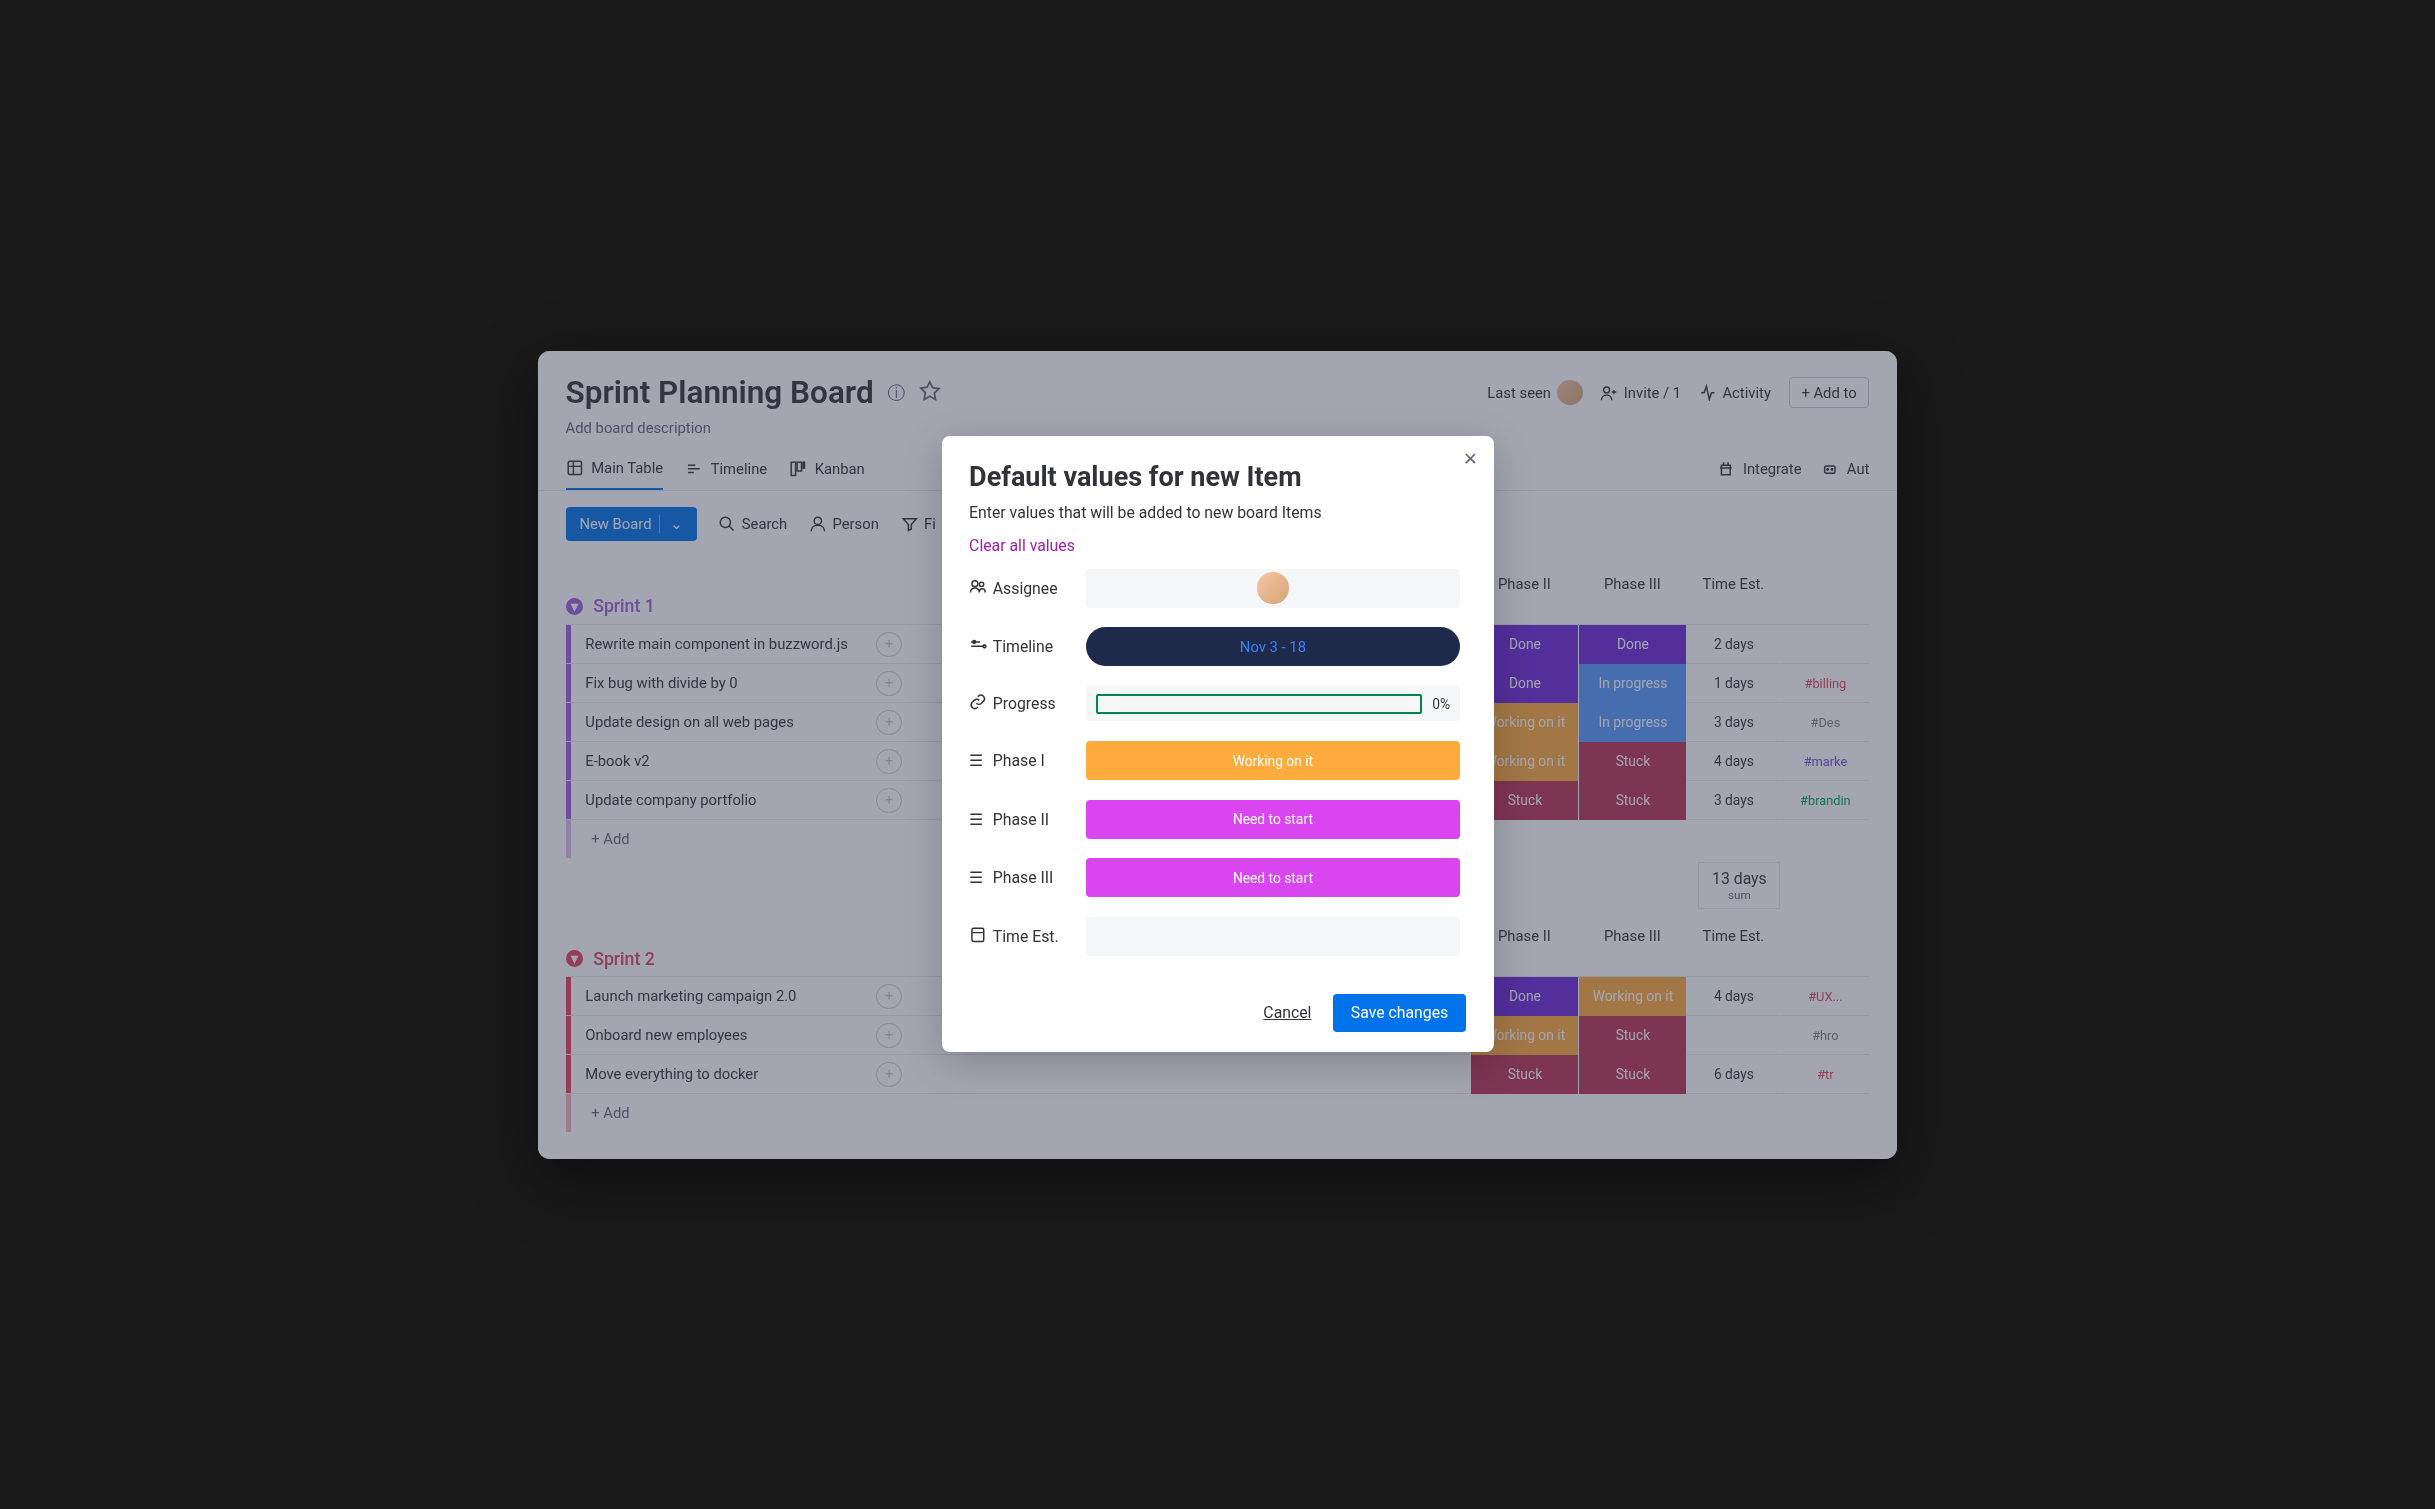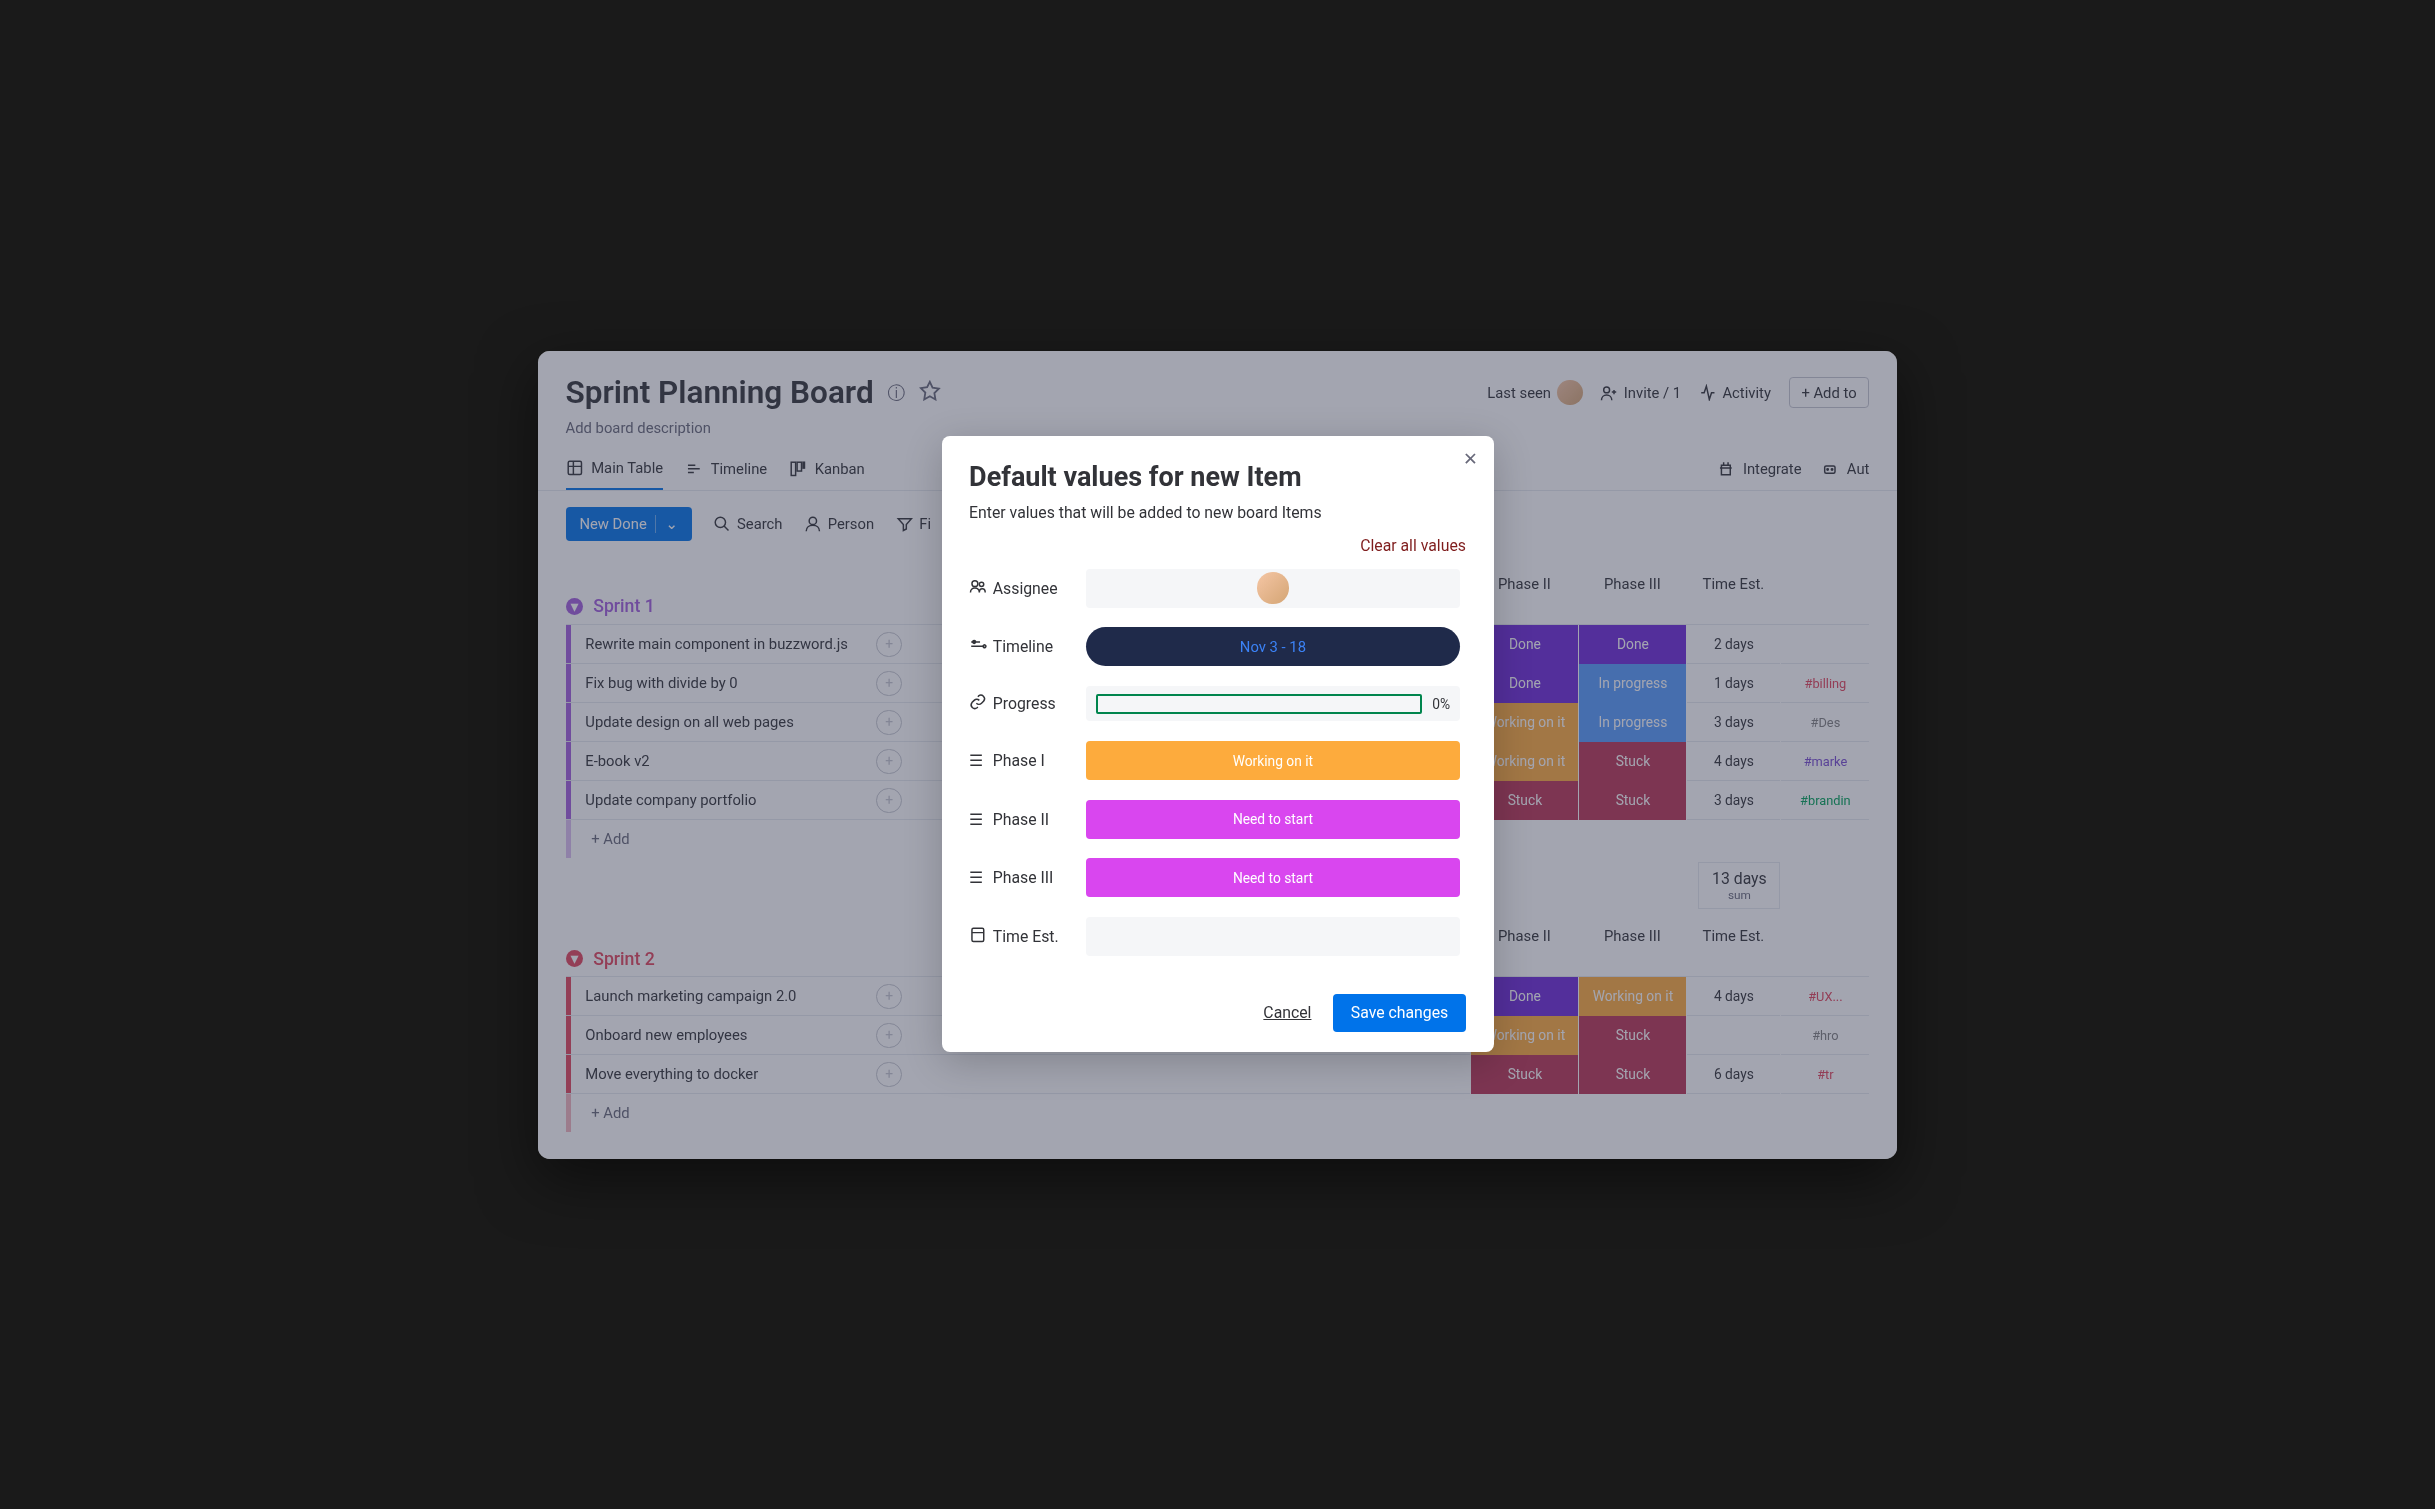--- a/index.html
+++ b/index.html
@@ -71,21 +71,21 @@
 .sum-row { display: flex; justify-content: flex-end; margin-top: 3.9px; }
 .sum-box { width: 82px; border: 1px solid #e6e9ef; text-align: center; padding: 5.9px 0; margin-right: 89px; }
 .sum-val { font-size: 15.8px; color: #323338; }
 .sum-lbl { font-size: 11.8px; color: #676879; }
 
 
 .modal { position: absolute; top: 85px; left: 50%; transform: translateX(-50%); width: 552px; background: #fff; border-radius: 7.9px; box-shadow: 0 9.9px 39px rgba(0,0,0,0.2); z-index: 20; padding: 25.6px 27.6px 19.7px; }
 .modal-close { position: absolute; top: 13.8px; right: 15.8px; color: #676879; cursor: pointer; font-size: 17.7px; }
 .modal-title { font-size: 27px; font-weight: 700; color: #323338; margin-bottom: 9.9px; }
 .modal-sub { font-size: 15.8px; color: #323338; margin-bottom: 13.8px; }
-.clear-link { text-align: right; font-size: 15.8px; color: #7f1d1d; margin-bottom: 13.8px; }
+.clear-link { text-align: left; font-size: 15.8px; color: #a21caf; margin-bottom: 13.8px; }
 .m-body { max-height: 424px; overflow-y: auto; padding-right: 5.9px; }
 .m-row { display: flex; align-items: center; margin-bottom: 19.7px; gap: 4px; }
 .m-icon { width: 19.7px; color: #323338; font-size: 15.8px; }
 .m-label { width: 89px; font-size: 15.8px; color: #323338; }
 .m-val { flex: 1; height: 39px; border-radius: 19.7px; display: flex; align-items: center; justify-content: center; font-size: 14.8px; }
 .m-val.gray-bg { background: #f5f6f8; border-radius: 3.9px; }
 .m-val.pill-dark { background: #1f2a4a; color: #3b82f6; }
 .prog-wrap { flex: 1; display: flex; align-items: center; gap: 9.9px; background: #f5f6f8; padding: 7.9px 9.9px; border-radius: 3.9px; }
 .prog-bar { flex: 1; height: 19.7px; border: 2px solid #00854d; border-radius: 2px; }
 .prog-pct { font-size: 13.8px; color: #323338; }
@@ -173,21 +173,21 @@
             <circle cx="9" cy="13" r="1"></circle>
             <circle cx="15" cy="13" r="1"></circle>
           </svg>
         <span>Aut</span>
       </div>
     </div>
   </div>
 
   <div class="toolbar">
     <button class="new-item-btn">
-      <span>New Done</span>
+      <span>New Board</span>
       <span class="chev">⌄</span>
     </button>
     <div class="tool">
       <svg class="icon-svg" viewBox="0 0 24 24">
           <circle cx="10" cy="10" r="7"></circle>
           <path d="M21 21l-6-6"></path>
         </svg>
       <span>Search</span>
     </div>
     <div class="tool">

